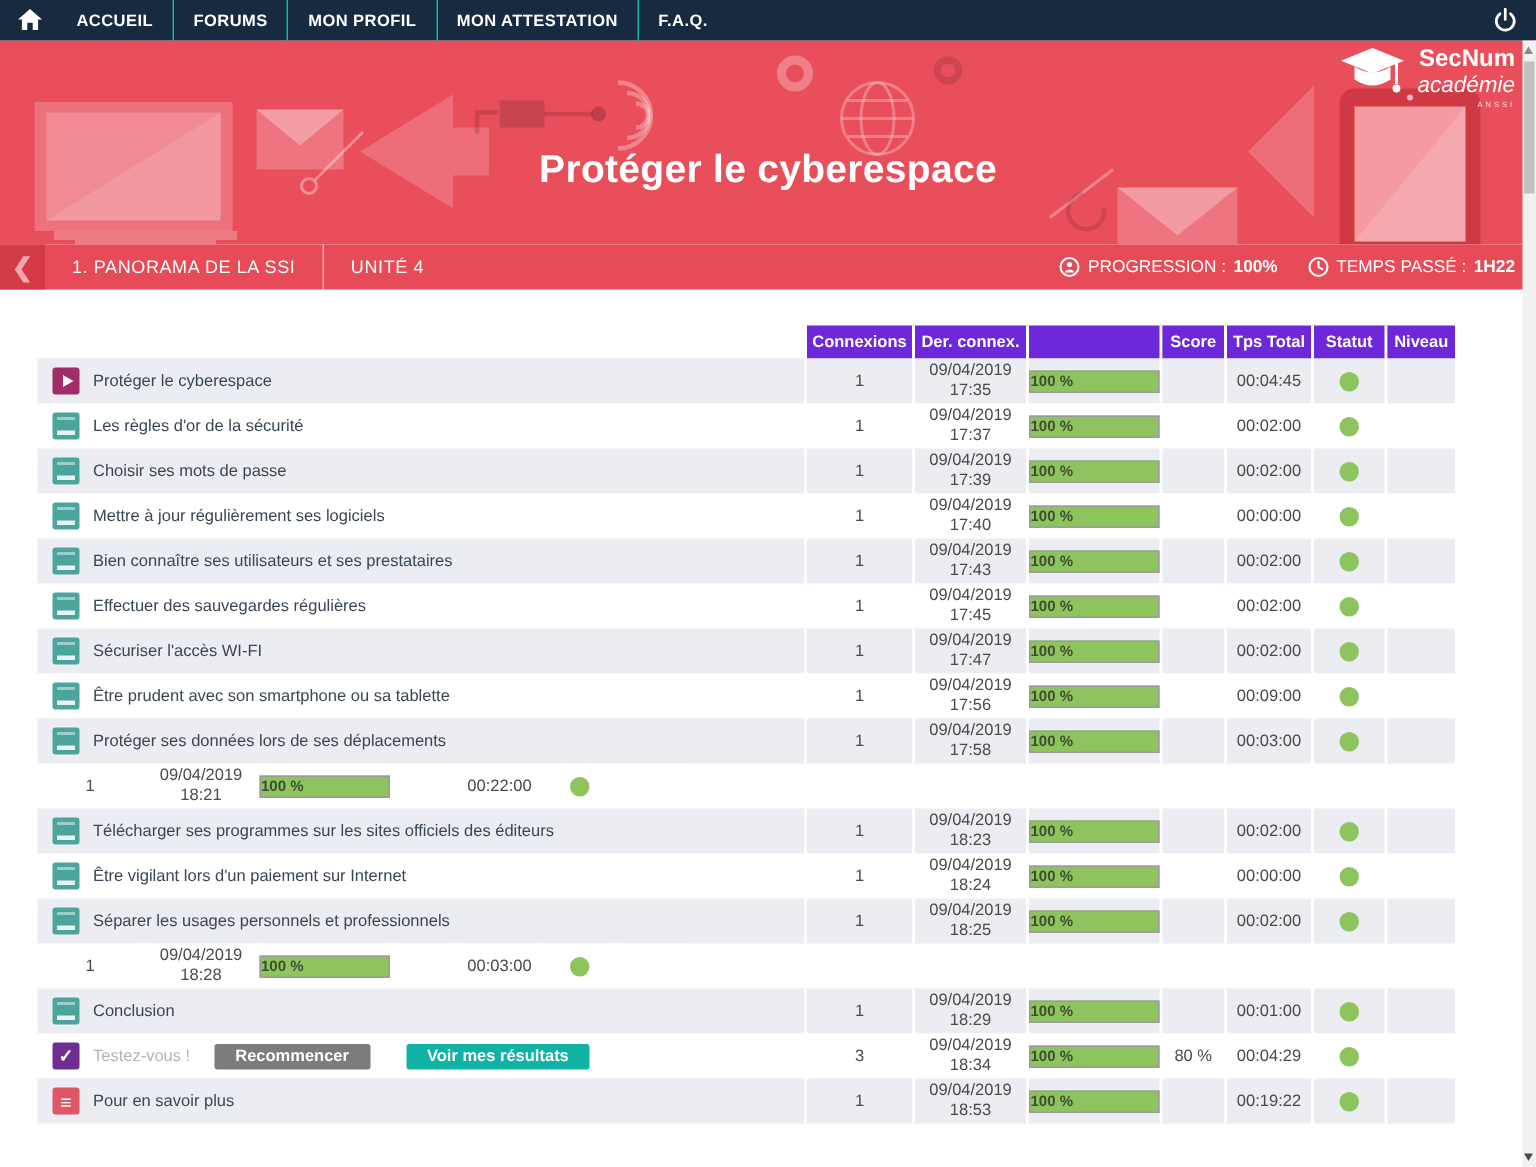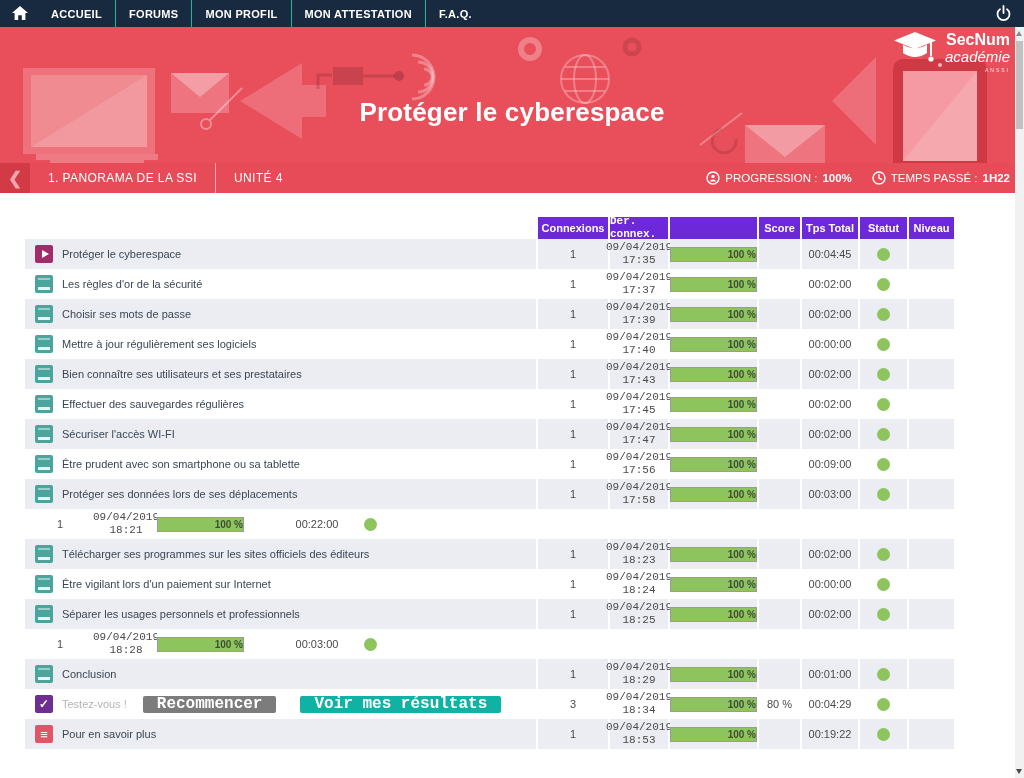--- a/index.html
+++ b/index.html
@@ -44,21 +44,21 @@
   .thead{display:flex;height:22px;}
   .thead .cell{background:#6d28d9;color:#fff;font-size:11px;font-weight:bold;
                display:flex;align-items:center;justify-content:center;}
   .thead .c-title{background:transparent;}
   .row{display:flex;height:30px;}
   .row.striped .cell{background:#ebedf2;}
   .cell{display:flex;align-items:center;justify-content:center;box-sizing:border-box;
         border-right:2px solid #fff;background:#fff;font-size:11px;color:#4a4a4a;}
   .c-title{width:513px;justify-content:flex-start;padding-left:10px;}
   .c-conn{width:72px;}
-  .c-date{width:60px;flex-direction:column;line-height:13px;font-family:Liberation Mono, monospace;}
+  .c-date{width:76px;flex-direction:column;line-height:13px;}
   .c-bar{width:89px;}
   .c-score{width:43px;}
   .c-tps{width:58px;}
   .c-statut{width:49px;}
   .c-niveau{width:45px;border-right:none;}
 
   .lesson-title{font-size:11px;color:#3a4654;margin-left:9px;white-space:nowrap;}
   .lesson-title.muted{color:#b4b4b4;}
 
   .licon{width:18px;height:18px;border-radius:2px;flex:0 0 auto;display:flex;
@@ -68,26 +68,26 @@
                      border-top:4.5px solid transparent;border-bottom:4.5px solid transparent;margin-left:2px;}
   .icon-book{background:#4ba59d;}
   .icon-book::after{content:"";position:absolute;left:3px;right:3px;bottom:3px;height:3px;background:#e8f4f3;}
   .icon-book::before{content:"";position:absolute;left:3px;right:3px;top:3px;height:2px;background:rgba(255,255,255,.45);}
   .icon-quiz{background:#6d2d91;}
   .icon-quiz::after{content:"✓";color:#fff;font-size:12px;font-weight:bold;}
   .icon-pdf{background:#e05666;}
   .icon-pdf::after{content:"≡";color:#fff;font-size:13px;font-weight:bold;line-height:1;}
 
   .pbar{width:85px;height:13px;background:#8dc45e;border:1px solid #9b9b9b;
-        display:flex;align-items:center;justify-content:flex-end;}
+        display:flex;align-items:center;justify-content:flex-start;}
   .pbar span{font-size:10px;font-weight:bold;color:#3f4d35;}
   .dot{width:13px;height:13px;border-radius:50%;background:#8dc45e;}
 
-  .row-btn{height:17px;border:none;border-radius:2px;color:#fff;font-size:16px;font-weight:bold;
-           font-family:Liberation Mono, monospace;padding:0 14px;cursor:pointer;line-height:17px;}
+  .row-btn{height:17px;border:none;border-radius:2px;color:#fff;font-size:11px;font-weight:bold;
+           font-family:Liberation Sans, sans-serif;padding:0 14px;cursor:pointer;line-height:17px;}
   .btn-restart{background:#7c7c7c;margin-left:16px;}
   .btn-results{background:#10b3a3;margin-left:24px;}
 
   
   .scrollbar{position:absolute;top:27px;right:0;width:9px;height:751px;background:#f1f1f1;z-index:40;}
   .sb-up{position:absolute;top:4px;left:1px;width:0;height:0;border-left:3.5px solid transparent;
          border-right:3.5px solid transparent;border-bottom:5px solid #8a8a8a;}
   .sb-thumb{position:absolute;top:14px;left:1px;width:7px;height:88px;background:#c1c1c1;}
   .sb-down{position:absolute;bottom:4px;left:1px;width:0;height:0;border-left:3.5px solid transparent;
            border-right:3.5px solid transparent;border-top:5px solid #4a4a4a;}

